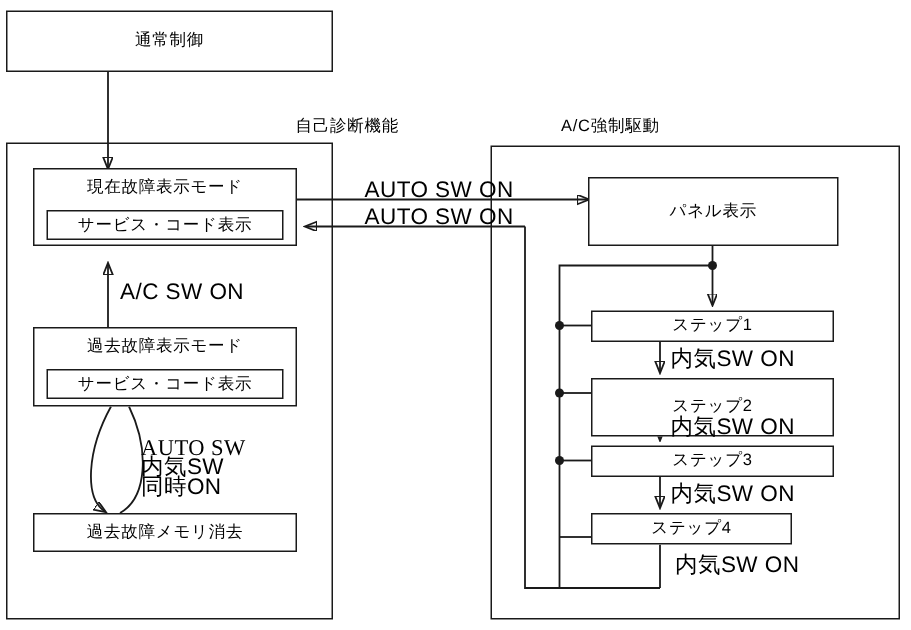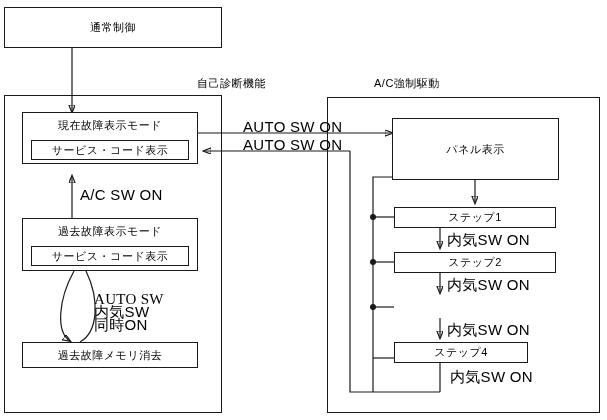--- a/index.html
+++ b/index.html
@@ -84,24 +84,25 @@
   <div class="box" style="left:31px;top:140px;width:158px;height:20px;">サービス・コード表示</div>
 
   <div class="box" style="left:22px;top:218px;width:176px;height:53px;
               align-items:flex-start;padding-top:6px;">
     <span>過去故障表示モード</span>
   </div>
   <div class="box" style="left:31px;top:246px;width:158px;height:20px;">サービス・コード表示</div>
 
   <div class="box" style="left:22px;top:342px;width:176px;height:26px;">過去故障メモリ消去</div>
 
-  <div class="box" style="left:392px;top:118px;width:167px;height:62px;">パネル表示</div>
+  <div class="box" style="left:392px;top:118px;width:167px;height:46px;">パネル表示</div>
 
   <div class="box" style="left:394px;top:207px;width:162px;height:21px;">ステップ1</div>
-  <div class="box" style="left:394px;top:252px;width:162px;height:21px;">ステップ2</div>
+  <div class="box" style="left:394px;top:252px;width:162px;height:39px;">ステップ2</div>
+  <div class="box" style="left:394px;top:297px;width:162px;height:21px;">ステップ3</div>
   <div class="box" style="left:394px;top:342px;width:134px;height:21px;">ステップ4</div>
 
   <div class="edge-label" style="left:243px;top:118px;">AUTO SW ON</div>
   <div class="edge-label" style="left:243px;top:136px;">AUTO SW ON</div>
 
   <div class="edge-label" style="left:80px;top:186px;">A/C SW ON</div>
 
   <div class="edge-label" style="left:94px;top:290px;font-family:Liberation Serif, serif;">AUTO SW</div>
   <div class="edge-label" style="left:94px;top:303px;">内気SW</div>
   <div class="edge-label" style="left:94px;top:316px;">同時ON</div>

